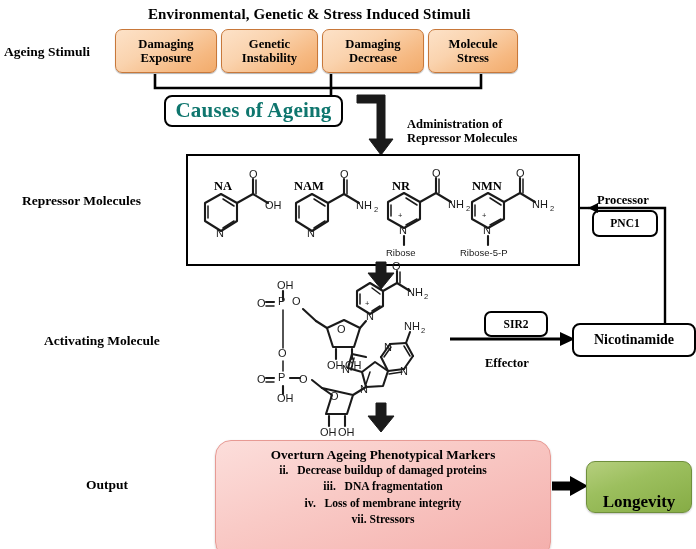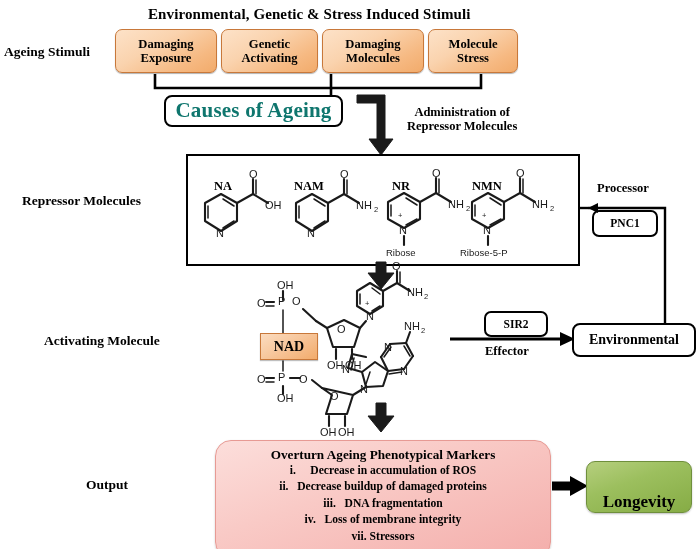--- a/index.html
+++ b/index.html
@@ -4,21 +4,21 @@
 <style>
   html,body{margin:0;padding:0;background:#ffffff;}
   body{width:696px;height:549px;position:relative;overflow:hidden;
        font-family:"Liberation Serif",serif;color:#000;}
   .stage{position:absolute;left:0;top:3px;width:565px;height:549px;padding-left:19px;}
   .abs{position:absolute;}
 
   
   .title{font-weight:bold;font-size:15px;letter-spacing:.1px;white-space:nowrap;}
   .rowlabel{font-weight:bold;font-size:13.5px;white-space:nowrap;}
-  .smalllabel{font-weight:bold;font-size:12.5px;white-space:nowrap;text-align:center;line-height:1.15;}
+  .smalllabel{font-weight:bold;font-size:12.5px;white-space:nowrap;line-height:1.15;margin-top:12px;}
 
   
   .stimbox{
     border:1px solid #c8783a;border-radius:7px;
     background:linear-gradient(150deg,#fde2c8 0%,#fad3ae 38%,#f6b982 75%,#f2ab6b 100%);
     box-shadow:0 1px 1px rgba(0,0,0,.30);
     display:flex;align-items:center;justify-content:center;
     font-weight:bold;font-size:12.6px;line-height:1.12;text-align:center;
   }
 
@@ -87,27 +87,27 @@
 
   <div class="abs stimbox" style="left:115px;top:26px;width:100px;height:42px;">
     <span>
       <span>Damaging</span><br>
       <span>Exposure</span>
     </span>
   </div>
   <div class="abs stimbox" style="left:221px;top:26px;width:95px;height:42px;">
     <span>
       <span>Genetic</span><br>
-      <span>Activating</span>
+      <span>Instability</span>
     </span>
   </div>
   <div class="abs stimbox" style="left:322px;top:26px;width:100px;height:42px;">
     <span>
       <span>Damaging</span><br>
-      <span>Molecules</span>
+      <span>Decrease</span>
     </span>
   </div>
   <div class="abs stimbox" style="left:428px;top:26px;width:88px;height:42px;">
     <span>
       <span>Molecule</span><br>
       <span>Stress</span>
     </span>
   </div>
 
   <svg width="696" height="549">
@@ -293,23 +293,20 @@
       <path class="molthin" d="M391,344 L384,354"></path>
       <path class="mol" d="M381,354 L388,368"></path>
       <text class="atom" x="400" y="372">N</text>
       <text class="atom" x="384" y="348">N</text>
       <path class="mol" d="M406,340 L410,329"></path>
       <text class="atom" x="404" y="327">NH</text>
       <text class="atomsub" x="421" y="330">2</text>
     </g>
   </svg>
 
-  <div class="abs nadtag" style="left:260px;top:330px;width:56px;height:25px;">
-    <span>NAD</span>
-  </div>
 
   <div class="abs smalllabel" style="left:597px;top:178px;">Processor</div>
 
   <div class="abs wbox enzbox" style="left:592px;top:207px;width:62px;height:23px;">
     <span>PNC1</span>
   </div>
 
   <svg width="696" height="549">
     <path class="ln" d="M665,325 L665,205 L588,205" stroke-width="2.4"></path>
     <path d="M588,205 L598,200 L598,210 Z" fill="#000"></path>
@@ -321,31 +318,30 @@
   </div>
 
   <svg width="696" height="549">
     <path class="ln" d="M450,336 L560,336" stroke-width="3"></path>
     <path d="M560,329 L575,336 L560,343 Z" fill="#000"></path>
   </svg>
 
   <div class="abs smalllabel" style="left:485px;top:341px;">Effector</div>
 
   <div class="abs wbox nicbox" style="left:572px;top:320px;width:120px;height:30px;">
-    <span>Environmental</span>
+    <span>Nicotinamide</span>
   </div>
 
   <svg width="696" height="549">
     <path d="M376,400 L386,400 L386,413 L394,413 L381,429 L368,413 L376,413 Z" fill="#1a1a1a" stroke="#1a1a1a" stroke-width="1"></path>
   </svg>
 
   <div class="abs outbox" style="left:215px;top:425px;width:336px;height:118px;margin-top:12px;">
     <div class="outtitle">Overturn Ageing Phenotypical Markers</div>
     <div class="outlist">
-      <div>i.  Decrease in accumulation of  ROS</div>
       <div>ii.  Decrease buildup of damaged proteins</div>
       <div>iii.  DNA fragmentation</div>
       <div>iv.  Loss of membrane integrity</div>
       <div>vii. Stressors</div>
     </div>
   </div>
 
   <svg width="696" height="549">
     <path class="ln" d="M552,483 L572,483" stroke-width="9"></path>
     <path d="M570,473 L588,483 L570,493 Z" fill="#000"></path>

